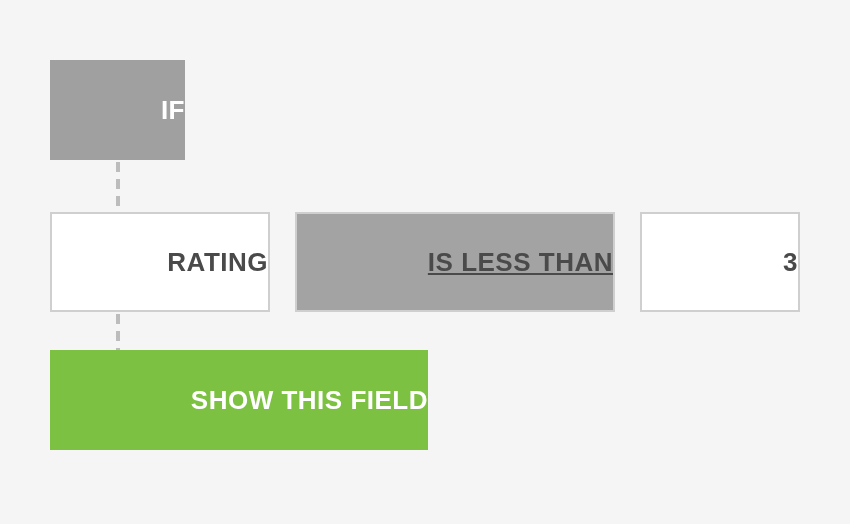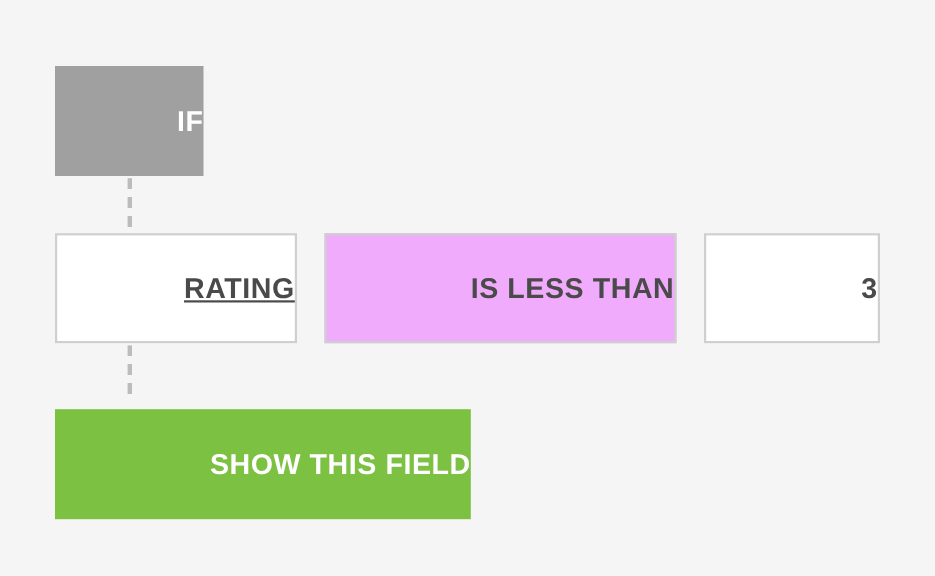--- a/index.html
+++ b/index.html
@@ -56,43 +56,43 @@
       top: 254px;
     }
     .block-field {
       left: 0;
       top: 152px;
       width: 220px;
       height: 100px;
       background: #fff;
       color: #4a4a4a;
       border: 2px solid #cfcfcf;
-      text-decoration: underline;
     }
     .block-operator {
       left: 245px;
       top: 152px;
       width: 320px;
       height: 100px;
-      background: #f0abfc;
+      background: #a3a3a3;
       color: #4a4a4a;
       border: 2px solid #cfcfcf;
+      text-decoration: underline;
     }
     .block-value {
       left: 590px;
       top: 152px;
       width: 160px;
       height: 100px;
       background: #fff;
       color: #4a4a4a;
       border: 2px solid #cfcfcf;
     }
     .block-action {
       left: 0;
-      top: 312px;
+      top: 290px;
       width: 378px;
       height: 100px;
       background: #7cc142;
       color: #fff;
     }
   </style>
 </head>
 <body>
 
 <div class="canvas">

